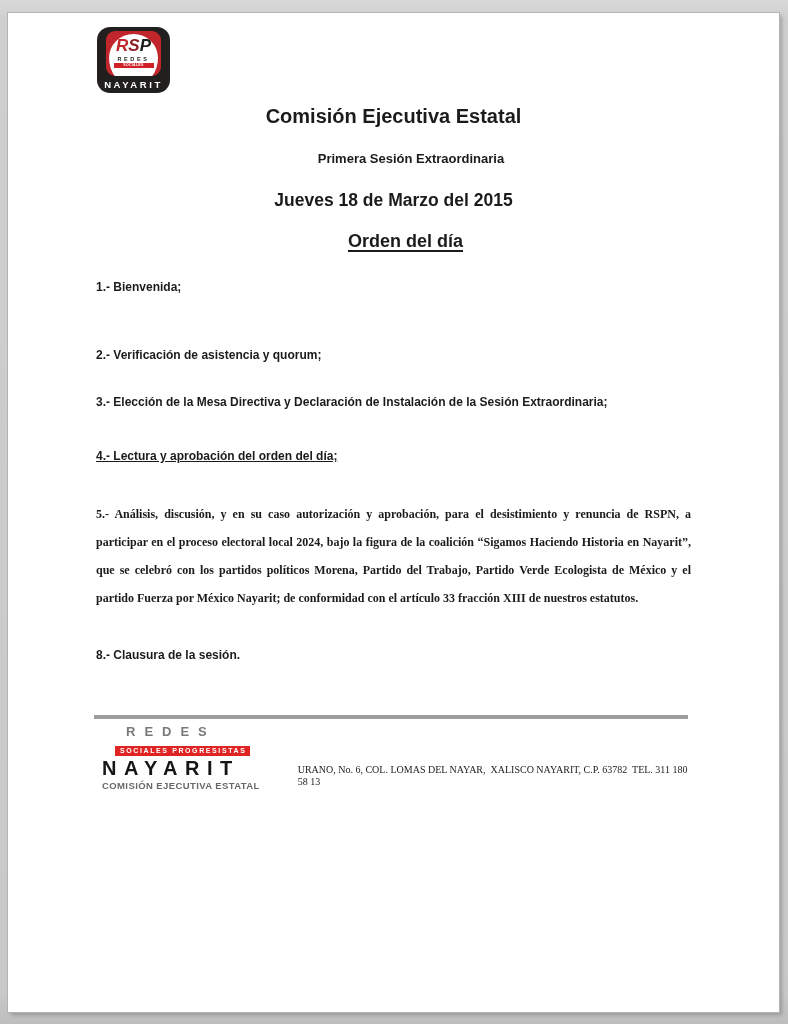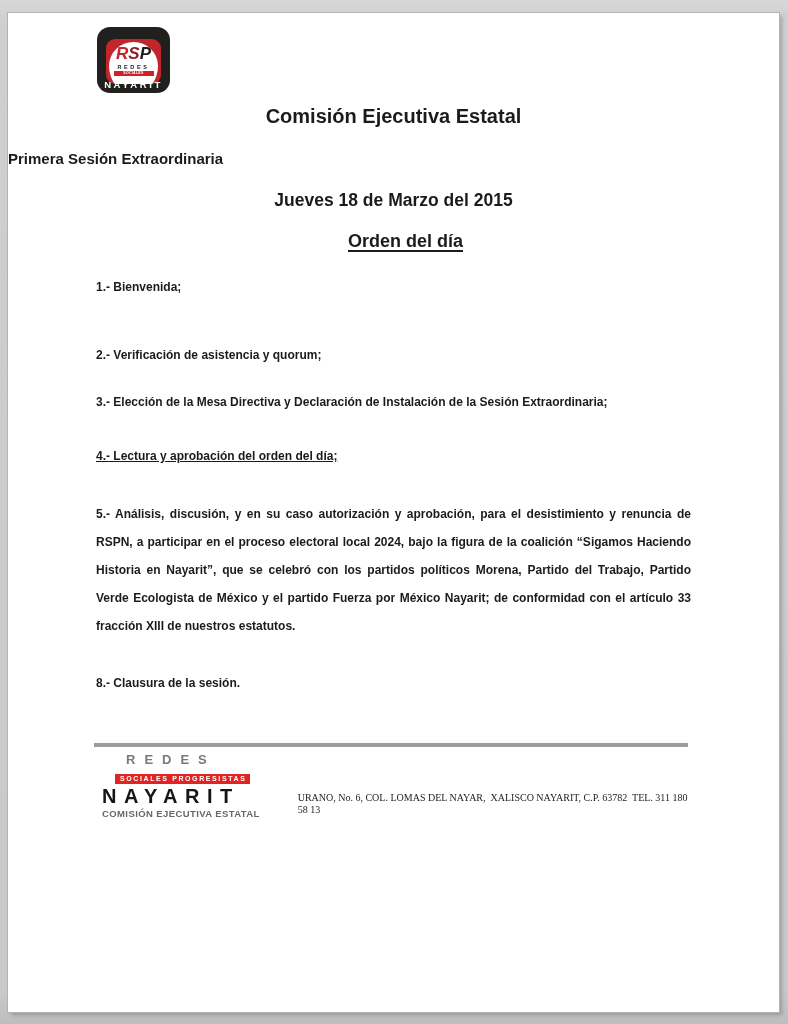--- a/index.html
+++ b/index.html
@@ -15,54 +15,54 @@
     background:#ffffff;
     box-shadow:0 0 0 1px #b3b3b3, 3px 3px 4px rgba(0,0,0,.22);
     overflow:hidden;
   }
   
   .logo{
     position:absolute;left:89px;top:14px;width:73px;height:66px;
     background:#221f1f;border-radius:13px;
   }
   .logo-badge{
-    position:absolute;left:9px;top:12px;width:55px;height:45px;
+    position:absolute;left:9px;top:4px;width:55px;height:45px;
     background:#c0262c;border-radius:9px;overflow:hidden;
   }
   .logo-circle{
     position:absolute;left:3px;top:3px;width:49px;height:52px;
     background:#ffffff;border-radius:50% 50% 50% 50%/46% 46% 54% 54%;
     text-align:center;
   }
   .logo-rsp{font-size:17px;line-height:18px;font-weight:bold;font-style:italic;margin-top:3px;}
   .logo-rsp .r{color:#c0262c}
   .logo-rsp .s{color:#8d2026}
   .logo-rsp .p{color:#1d1d1d}
   .logo-redes{font-size:5.5px;font-weight:bold;letter-spacing:2.6px;color:#1d1d1d;margin-top:1px;}
   .logo-strip{margin:1px auto 0;width:40px;height:5px;background:#d12028;color:#fff;
     font-size:3.5px;line-height:5px;font-weight:bold;letter-spacing:.3px;overflow:hidden;text-align:center;}
   .logo-nayarit{position:absolute;bottom:3px;left:0;right:0;text-align:center;
     color:#ffffff;font-weight:bold;font-size:9.5px;letter-spacing:2.6px;}
   
   .h-title{margin:91px 0 0;text-align:center;font-size:20px;line-height:24px;font-weight:bold;color:#1b1b1b;}
-  .h-sub  {margin:20px 0 0;text-align:left;font-size:15px;line-height:22px;font-weight:bold;color:#1b1b1b;}
+  .h-sub  {margin:20px 0 0;text-align:center;font-size:13px;line-height:22px;font-weight:bold;color:#1b1b1b;padding-left:35px;}
   .h-date {margin:19px 0 0;text-align:center;font-size:17.5px;line-height:22px;font-weight:bold;color:#1b1b1b;}
   .h-orden{margin:19px 0 0;text-align:center;font-size:18px;line-height:22px;font-weight:bold;color:#1b1b1b;
     text-decoration:underline;text-decoration-thickness:2px;text-underline-offset:3px;padding-left:24px;}
   
   .agenda{margin:21px 88px 0 88px;}
   .agenda p{
     margin:0;font-size:12px;line-height:28px;font-weight:bold;color:#1b1b1b;
     text-align:justify;
   }
   .mb1{margin-bottom:40px !important;}
   .mb2{margin-bottom:19px !important;}
   .mb3{margin-bottom:26px !important;}
   .mb4{margin-bottom:30px !important;text-decoration:underline;}
-  .mb5{margin-bottom:29px !important;}
+  .mb5{margin-bottom:29px !important;font-family:Liberation Serif, serif;}
   .mb6{margin-bottom:31px !important;}
   
   .footer{margin:46px 0 0 86px;width:594px;}
   .footer-bar{height:4px;background:#9d9d9d;}
   .footer-row{display:flex;align-items:flex-end;margin-top:6px;}
   .footer-brand{margin-left:8px;flex:0 0 auto;}
   .f-redes{padding-left:24px;font-size:13px;line-height:14px;font-weight:bold;letter-spacing:9px;color:#7a7a7a;}
   .f-strip{display:inline-block;margin-left:13px;margin-top:1px;background:#e02424;color:#ffffff;
     font-size:7px;line-height:8px;font-weight:bold;letter-spacing:1.6px;padding:1px 4px 1px 5px;}
   .f-nayarit{font-size:20px;line-height:20px;font-weight:bold;letter-spacing:7.5px;color:#161616;margin-top:1px;}

